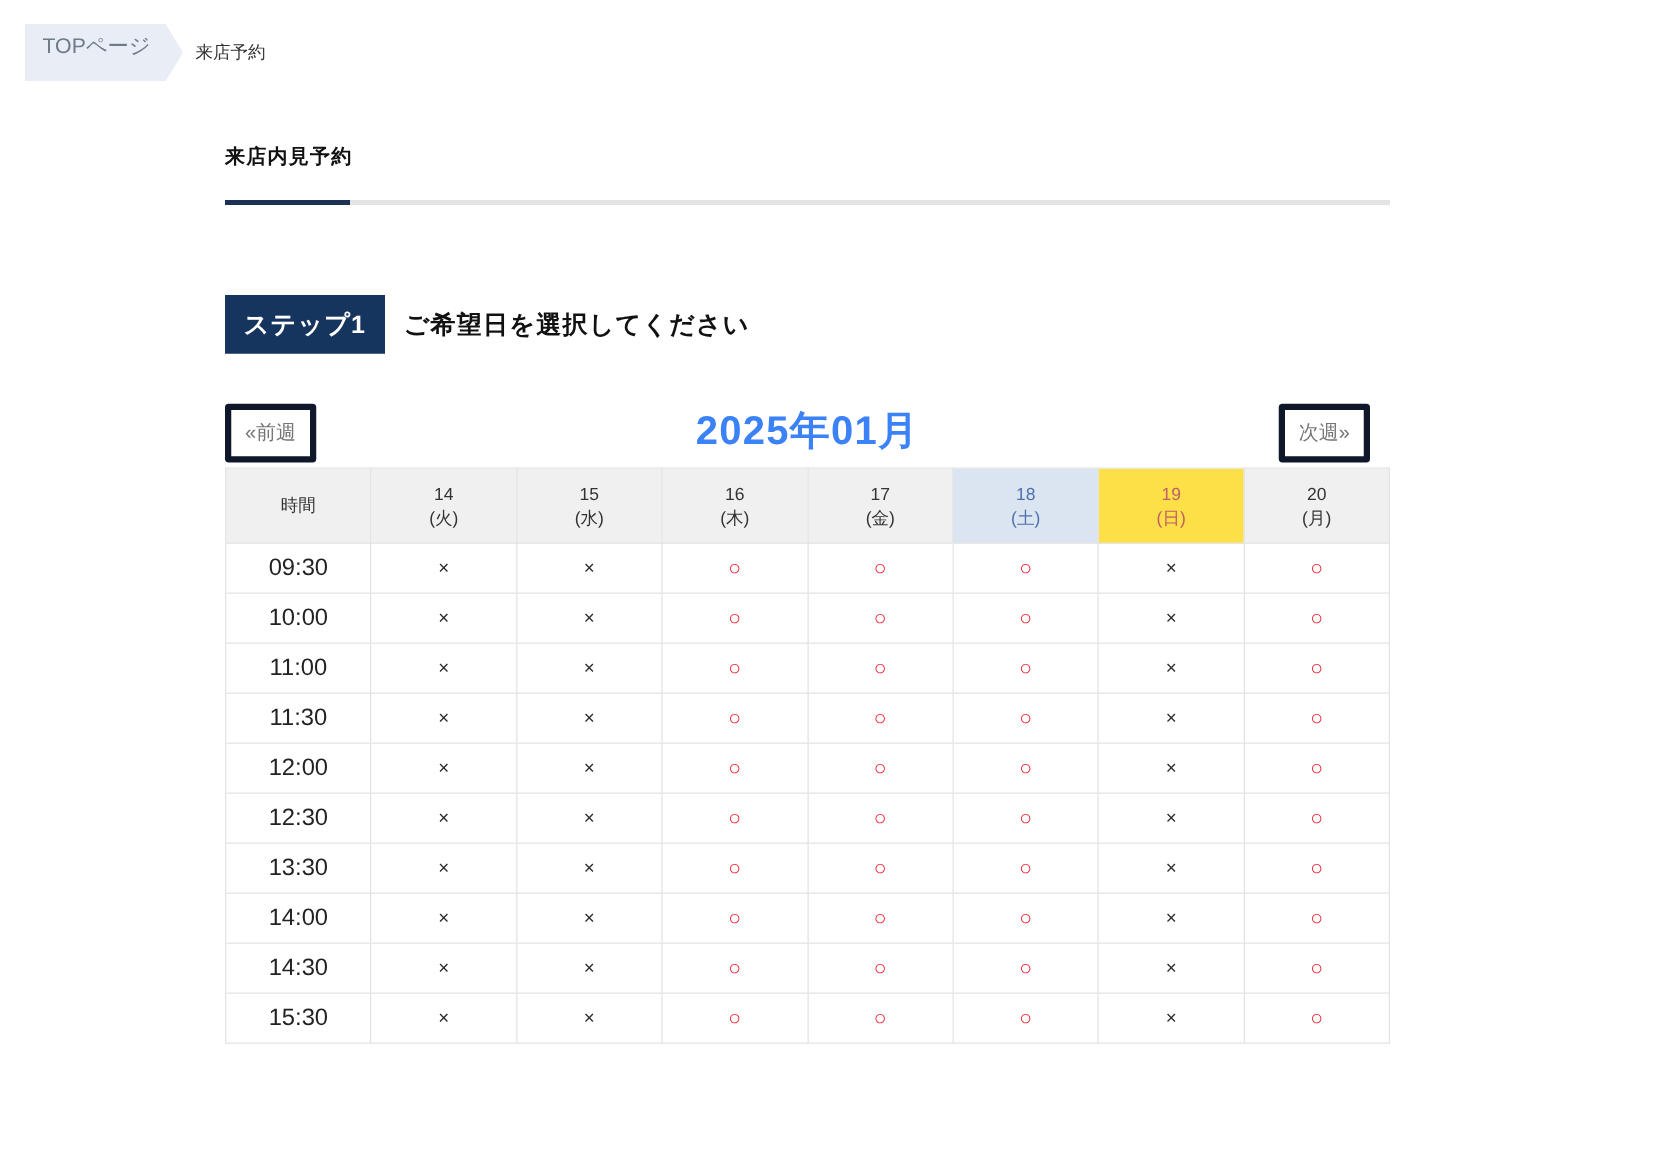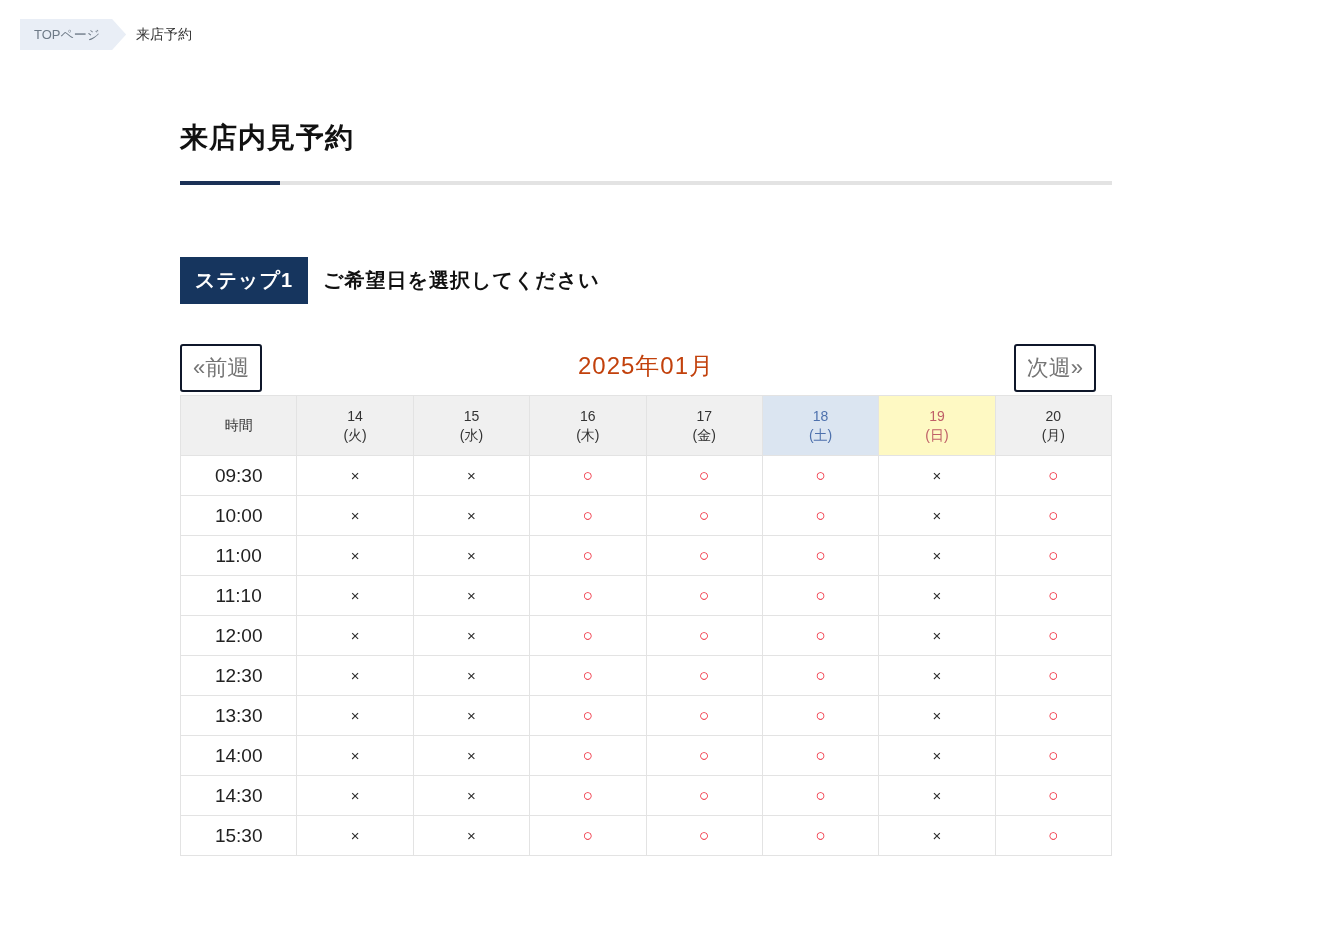--- a/index.html
+++ b/index.html
@@ -11,36 +11,36 @@
     overflow: hidden;
   }
   
   .breadcrumb {
     display: flex; align-items: center;
     padding: 19px 0 0 20px;
   }
   .crumb-top {
     background: #e9eef6;
     color: #6e7a87;
-    font-size: 13px;
+    font-size: 17px;
     line-height: 1;
-    padding: 9px 26px 9px 14px;
+    padding: 9px 26px 20px 14px;
     clip-path: polygon(0 0, calc(100% - 14px) 0, 100% 50%, calc(100% - 14px) 100%, 0 100%);
     cursor: pointer;
   }
   .crumb-current {
     margin-left: 10px;
     font-size: 14px;
     color: #333;
   }
   
   .content { width: 932px; margin-left: 180px; }
   .page-title {
-    margin-top: 69px;
-    font-size: 28px;
+    margin-top: 50px;
+    font-size: 16px;
     font-weight: bold;
     color: #111;
     letter-spacing: 1px;
   }
   .title-rule { display: flex; height: 4px; margin-top: 24px; }
   .rule-accent { width: 100px; background: #1b3156; }
   .rule-rest { flex: 1; background: #e3e3e3; }
   
   .step-row { display: flex; align-items: center; margin-top: 72px; text-align: center; }
   .step-badge {
@@ -61,35 +61,35 @@
   
   .week-nav {
     position: relative;
     margin-top: 40px;
     height: 44px;
     display: flex; align-items: center; justify-content: center;
   }
   .week-btn {
     position: absolute; top: 0;
     background: #fff;
-    border: 2px solid #0f172a;
+    border: 5px solid #0f172a;
     border-radius: 3px;
     color: #757575;
-    font-size: 22px;
+    font-size: 16px;
     font-family: inherit;
     padding: 9px 11px;
     cursor: pointer;
     line-height: 1.2;
   }
   .week-btn.prev { left: 0; }
   .week-btn.next { right: 16px; }
   .month-label {
-    font-size: 24px;
-    font-weight: normal;
-    color: #c2410c;
+    font-size: 32px;
+    font-weight: bold;
+    color: #3b82f6;
     letter-spacing: 1px;
   }
   
   table.calendar {
     width: 100%;
     margin-top: 7px;
     border-collapse: collapse;
     table-layout: fixed;
   }
   .calendar th, .calendar td {
@@ -99,21 +99,21 @@
   }
   .calendar thead th {
     height: 60px;
     background: #f0f0f0;
     font-size: 14px;
     font-weight: normal;
     color: #333;
     line-height: 1.3;
   }
   .calendar thead th.saturday { background: #dbe5f1; color: #4e71ad; margin-top: 40px; }
-  .calendar thead th.sunday   { background: #fef9c3; color: #bf5f68; }
+  .calendar thead th.sunday   { background: #fde047; color: #bf5f68; }
   .calendar tbody td { height: 40px; background: #fff; }
   .calendar td.time { font-size: 19px; color: #222; }
   .calendar td.slot .avail   { color: #ef2233; font-size: 17px; }
   .calendar td.slot .unavail { color: #2b2b2b; font-size: 15px; }
   .calendar td.slot.clickable { cursor: pointer; }
 </style>
 </head>
 <body>
 
 <nav class="breadcrumb">
@@ -198,21 +198,21 @@
           <td class="time">11:00</td>
           <td class="slot"><span class="unavail">×</span></td>
           <td class="slot"><span class="unavail">×</span></td>
           <td class="slot clickable"><span class="avail">○</span></td>
           <td class="slot clickable"><span class="avail">○</span></td>
           <td class="slot clickable"><span class="avail">○</span></td>
           <td class="slot"><span class="unavail">×</span></td>
           <td class="slot clickable"><span class="avail">○</span></td>
         </tr>
         <tr>
-          <td class="time">11:10</td>
+          <td class="time">11:30</td>
           <td class="slot"><span class="unavail">×</span></td>
           <td class="slot"><span class="unavail">×</span></td>
           <td class="slot clickable"><span class="avail">○</span></td>
           <td class="slot clickable"><span class="avail">○</span></td>
           <td class="slot clickable"><span class="avail">○</span></td>
           <td class="slot"><span class="unavail">×</span></td>
           <td class="slot clickable"><span class="avail">○</span></td>
         </tr>
         <tr>
           <td class="time">12:00</td>

